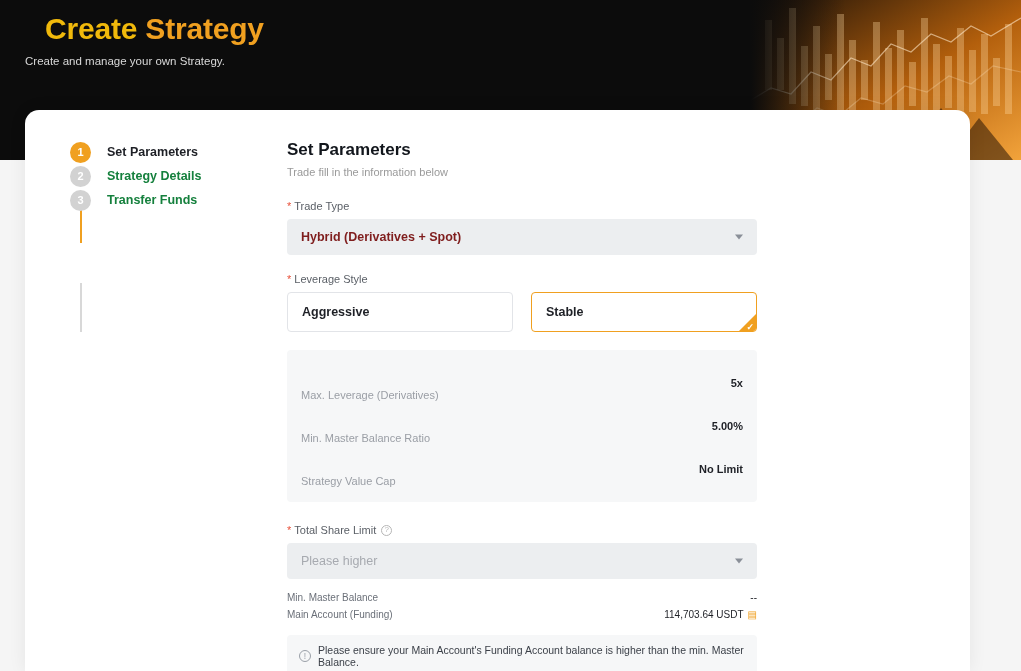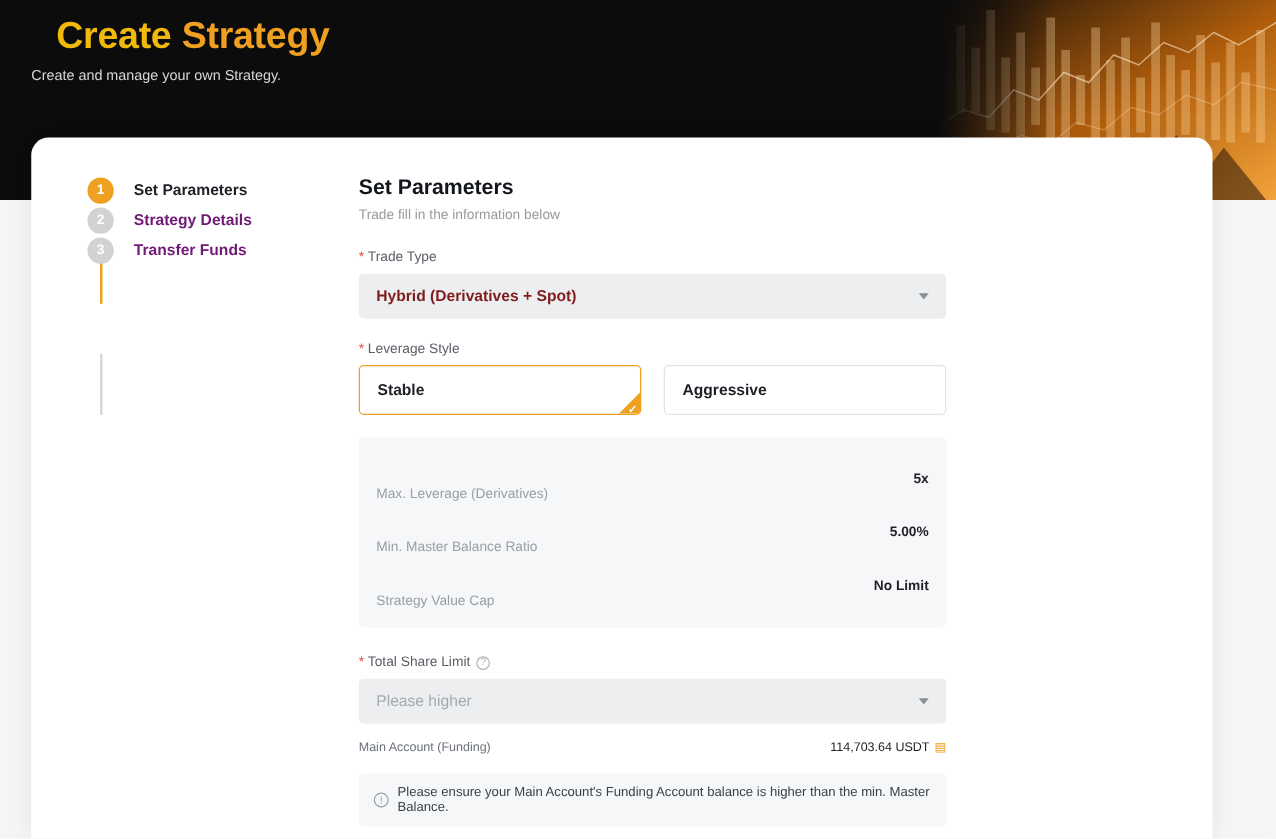--- a/index.html
+++ b/index.html
@@ -80,21 +80,21 @@
     font-weight: bold;
     color: #ffffff;
     background: #d2d2d2;
     flex: 0 0 auto;
   }
   .step.active .step-badge { background: #f0a020; }
   .step-label {
     margin-left: 16px;
     font-size: 12.5px;
     font-weight: bold;
-    color: #701a75;
+    color: #15803d;
   }
   .step.active .step-label { color: #1e2026; }
   .step-line {
     position: absolute;
     left: 10px;
     width: 1.5px;
     height: 49px;
   }
   .line1 { top: 54px; background: #f0a020; }
   .line2 { top: 143px; background: #d8d8d8; }
@@ -356,28 +356,28 @@
       <div class="select mb18">
         <span>Hybrid (Derivatives + Spot)</span>
         <span class="caret"></span>
       </div>
 
       <div class="field-label">
         <span class="req">*</span>
         <span>Leverage Style</span>
       </div>
       <div class="style-row">
+        <div class="style-opt">
+          <span>Aggressive</span>
+        </div>
         <div class="style-opt selected">
           <span>Stable</span>
           <span class="corner"></span>
           <span class="corner-check">✓</span>
         </div>
-        <div class="style-opt">
-          <span>Aggressive</span>
-        </div>
       </div>
 
       <div class="info-panel">
         <div class="info-row">
           <span class="info-key">Max. Leverage (Derivatives)</span>
           <span class="info-val">5x</span>
         </div>
         <div class="info-row">
           <span class="info-key">Min. Master Balance Ratio</span>
           <span class="info-val">5.00%</span>
@@ -392,20 +392,24 @@
         <span class="req">*</span>
         <span>Total Share Limit</span>
         <span class="help-icon">?</span>
       </div>
       <div class="select placeholder">
         <span>Please higher</span>
         <span class="caret"></span>
       </div>
 
       <div style="margin-top:10px;">
+        <div class="bal-row">
+          <span>Min. Master Balance</span>
+          <span class="bal-val">--</span>
+        </div>
         <div class="bal-row">
           <span>Main Account (Funding)</span>
           <span class="bal-val">
             <span>114,703.64 USDT</span>
             <span class="wallet-icon">▤</span>
           </span>
         </div>
       </div>
 
       <div class="notice">

